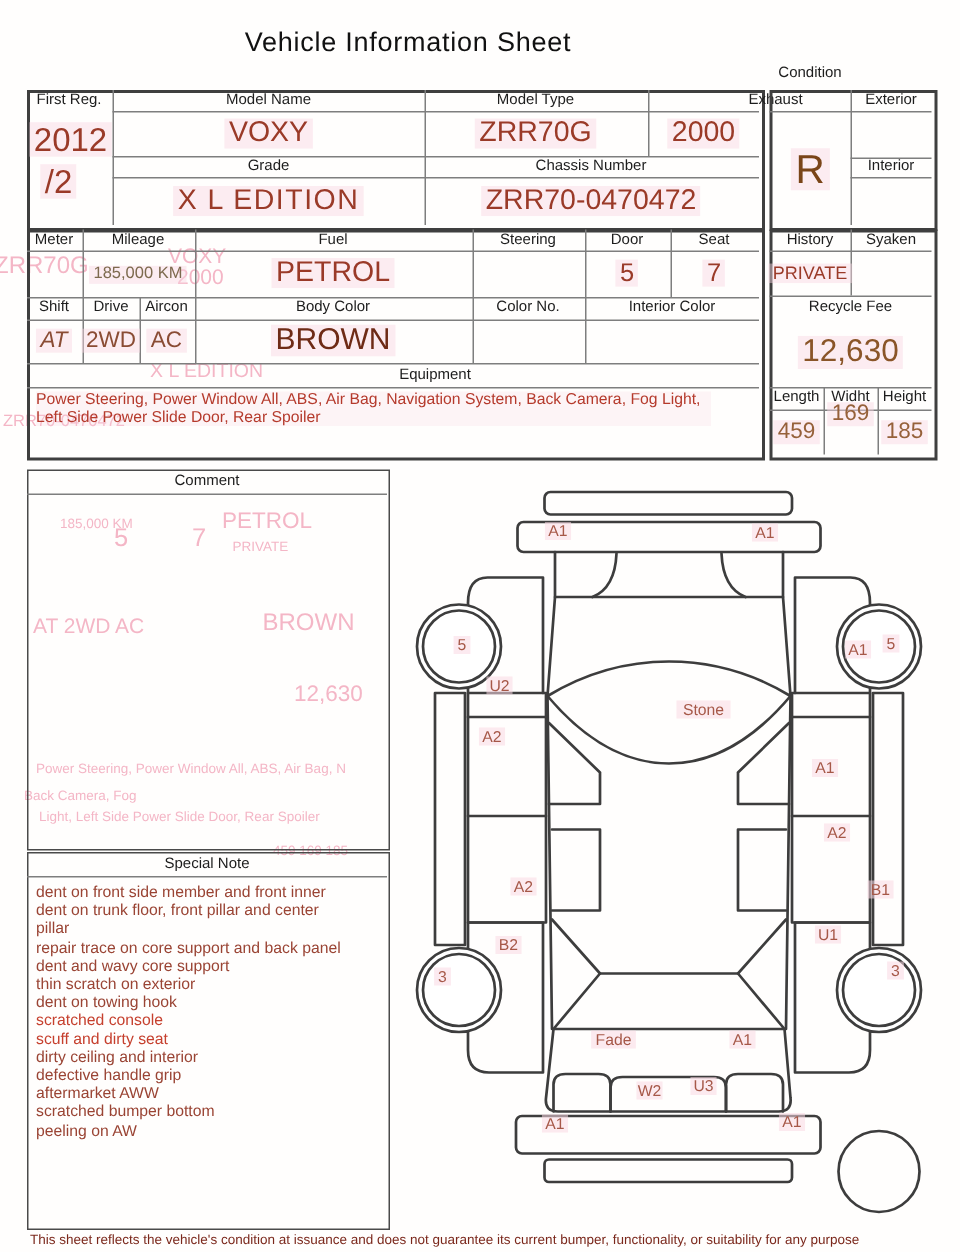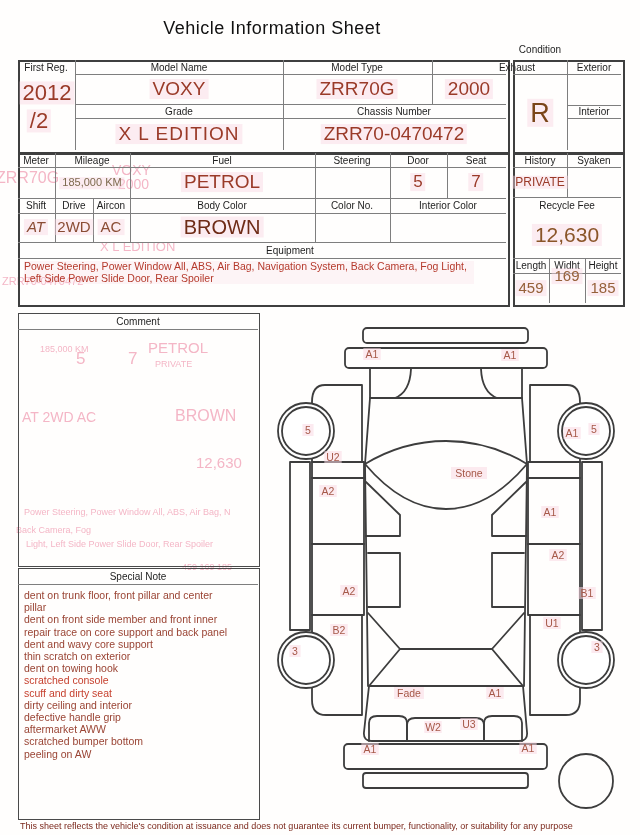--- a/index.html
+++ b/index.html
@@ -151,22 +151,22 @@
   <span class="val mbrown" style="left:603px;top:288px;font-size:15px;">185</span>
 
   <div class="box1" style="left:18px;top:313px;width:240px;height:252px;"></div>
   <div class="hline" style="left:18px;top:329px;width:240px;height:1px;"></div>
   <span class="lbl" style="left:138px;top:321px;">Comment</span>
 
   <div class="box1" style="left:18px;top:568px;width:240px;height:250px;"></div>
   <div class="hline" style="left:18px;top:584px;width:240px;height:1px;"></div>
   <span class="lbl" style="left:138px;top:576px;">Special Note</span>
   <div style="position:absolute;left:24px;top:589px;width:205px;" id="special-note-list">
+      <div class="snote">dent on front side member and front inner</div>
       <div class="snote">dent on trunk floor, front pillar and center pillar</div>
-      <div class="snote">dent on front side member and front inner</div>
       <div class="snote">repair trace on core support and back panel</div>
       <div class="snote">dent and wavy core support</div>
       <div class="snote">thin scratch on exterior</div>
       <div class="snote">dent on towing hook</div>
       <div class="snote red">scratched console</div>
       <div class="snote red">scuff and dirty seat</div>
       <div class="snote">dirty ceiling and interior</div>
       <div class="snote">defective handle grip</div>
       <div class="snote">aftermarket AWW</div>
       <div class="snote">scratched bumper bottom</div>

